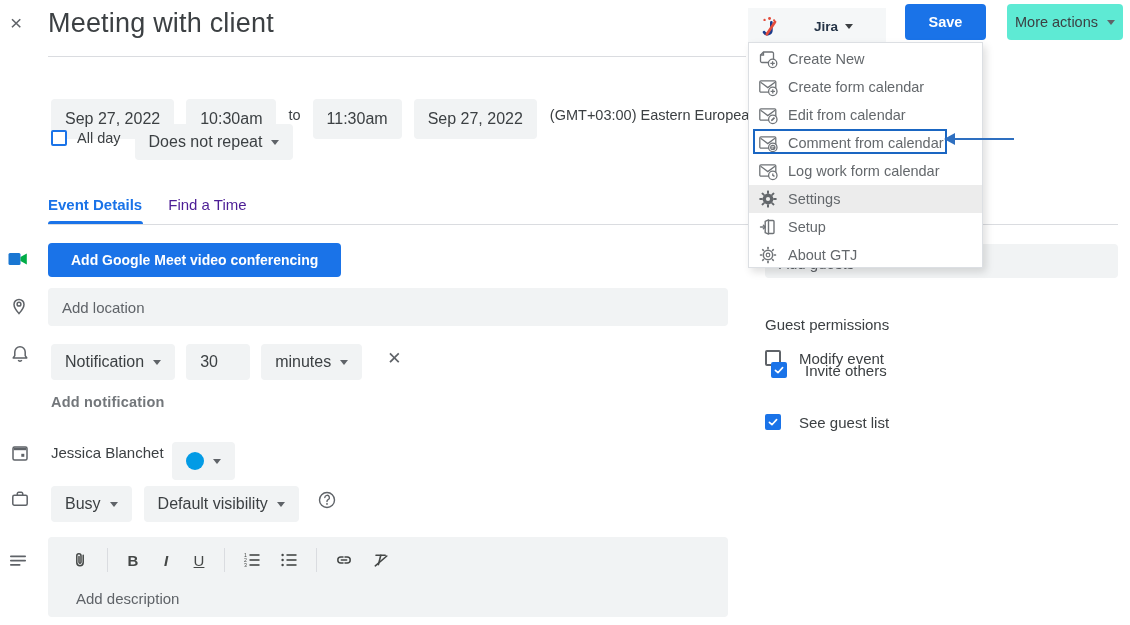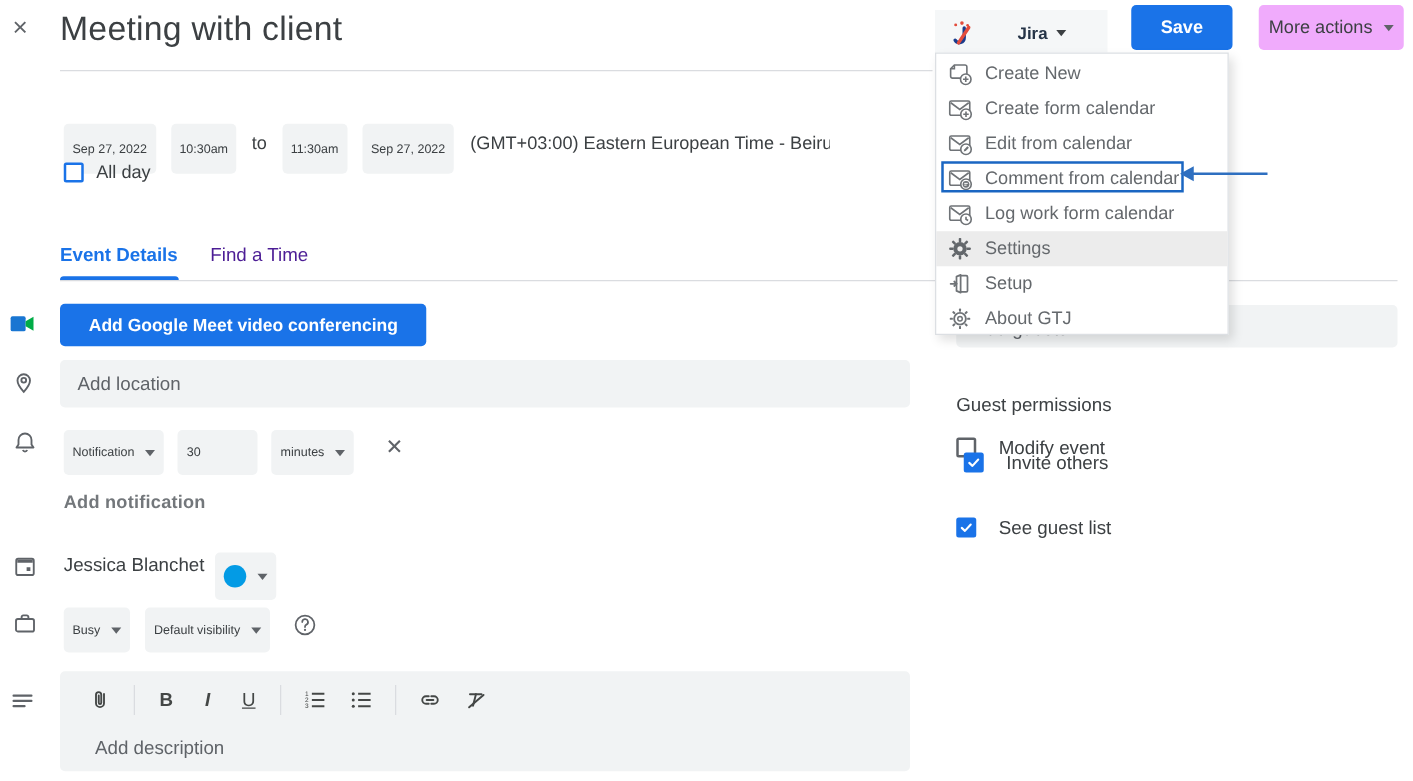--- a/index.html
+++ b/index.html
@@ -1,21 +1,21 @@
 <!DOCTYPE html>
 <html><head>
 <meta charset="utf-8">
 <style>
   * { margin:0; padding:0; box-sizing:border-box; }
   html,body { background:#fff; }
   body { font-family:"Liberation Sans","DejaVu Sans",sans-serif; color:#3c4043; }
   #canvas { position:relative; width:1130px; height:625px; background:#fff; overflow:hidden; }
 
   .abs { position:absolute; }
-  .chip { background:#f1f3f4; border-radius:4px; padding:0 7px; font-size:10px; color:#3c4043;
+  .chip { background:#f1f3f4; border-radius:4px; padding:0 14px; font-size:16px; color:#3c4043;
           display:inline-flex; align-items:center; white-space:nowrap; cursor:pointer;margin-top:8px; }
   .caret { display:inline-block; width:0; height:0; border-left:4.5px solid transparent;
            border-right:4.5px solid transparent; border-top:5px solid #5f6368; margin-left:9px; }
   .i20 { width:20px; height:20px; display:block; }
 
   
   .close-x { left:10px; top:12px; font-size:21px; color:#5f6368; cursor:pointer; line-height:1; }
   .page-title { left:48px; top:8px; font-size:27px; color:#3c4043; letter-spacing:.2px; }
   .title-line { left:48px; top:56px; width:698px; height:1px; background:#dadce0; }
 
@@ -66,21 +66,21 @@
   .gp-row { left:765px; display:flex; align-items:center; gap:18px; height:20px; }
   .gp-label { font-size:15px; color:#3c4043; }
 
   
   .jira-btn { left:748px; top:8px; width:138px; height:37px; background:#f5f7f8; display:flex; align-items:center;
               padding:0 12px; cursor:pointer; }
   .jira-label { font-size:13.5px; font-weight:bold; color:#253447; margin-left:34px; }
   .jira-btn .caret { border-top-color:#3c4043; margin-left:7px; }
   .save-btn { left:905px; top:4px; width:81px; height:36px; background:#1a73e8; color:#fff; border-radius:4px;
               font-size:14.5px; font-weight:bold; display:flex; align-items:center; justify-content:center; cursor:pointer; }
-  .more-btn { left:1007px; top:4px; width:116px; height:36px; background:#f0abfc; border-radius:4px; color:#3c4043;
+  .more-btn { left:1007px; top:4px; width:116px; height:36px; background:#5eead4; border-radius:4px; color:#3c4043;
               font-size:14.5px; display:flex; align-items:center; justify-content:center; cursor:pointer; }
 
   
   .menu { left:748px; top:42px; width:235px; height:226px; background:#fff; border:1px solid #dcdfe3;
           box-shadow:3px 4px 8px rgba(0,0,0,.13); z-index:10; padding-top:2px; }
   .menu-item { height:28px; display:flex; align-items:center; gap:10px; padding-left:9px;
                font-size:14.5px; color:#64686c; cursor:pointer; white-space:nowrap; }
   .menu-item.hovered { background:#ececec; }
   .hl-ring { position:absolute; left:4px; top:86px; width:194px; height:25px; border:2px solid #1a66c2; z-index:12; pointer-events:none; }
   .ann-line { left:954px; top:138px; width:60px; height:2px; background:#2e6fc0; z-index:11; }
@@ -101,20 +101,24 @@
     <span class="chip">10:30am</span>
     <span style="font-size:14.5px;">to</span>
     <span class="chip">11:30am</span>
     <span class="chip">Sep 27, 2022</span>
     <span class="tz-text">(GMT+03:00) Eastern European Time - Beirut</span>
   </div>
 
   <div class="abs allday-row">
     <span class="cb blue-border"></span>
     <span style="font-size:14.5px;">All day</span>
+    <span class="chip" style="margin-left:4px;">
+      <span>Does not repeat</span>
+      <span class="caret"></span>
+    </span>
   </div>
 
   <div class="abs tabs">
     <span class="tab active">Event Details</span>
     <span class="tab">Find a Time</span>
   </div>
   <div class="abs tab-underline"></div>
   <div class="abs tabs-divider"></div>
 
   <div class="abs" style="left:8px; top:251px;">

